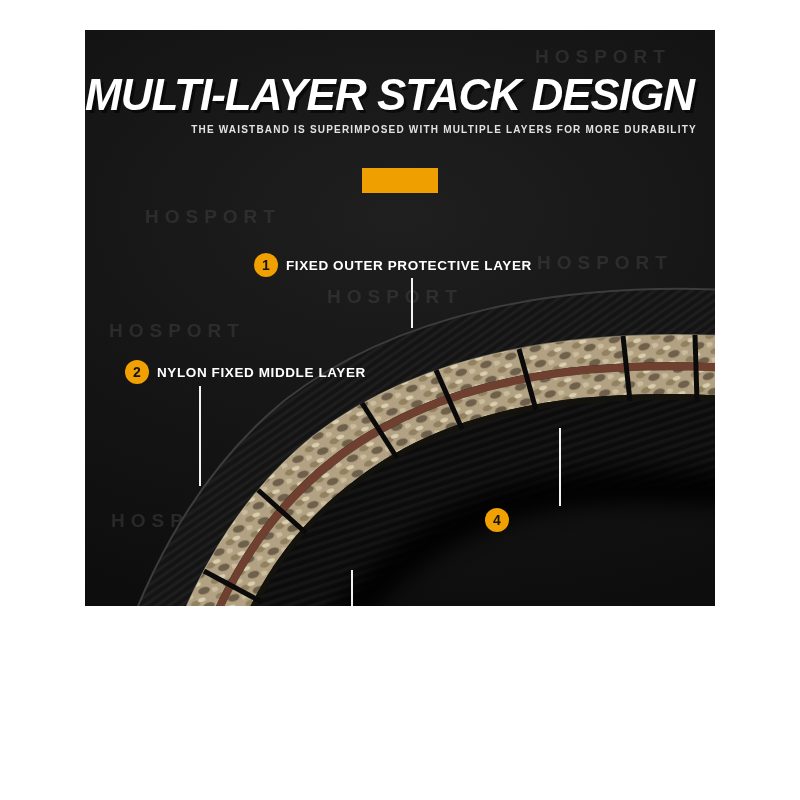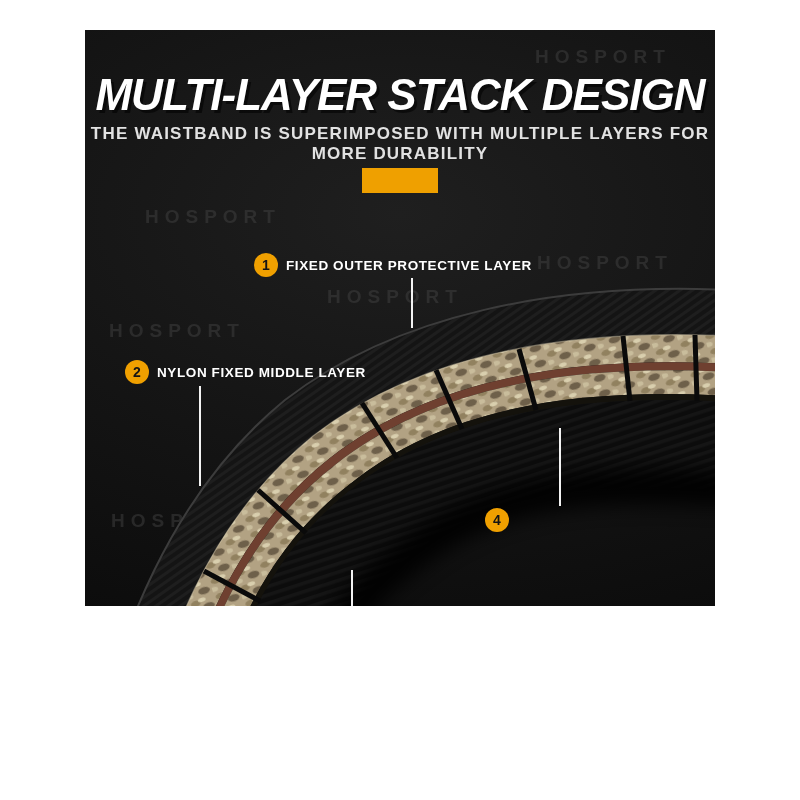--- a/index.html
+++ b/index.html
@@ -5,25 +5,25 @@
   html,body{margin:0;padding:0;background:#ffffff;}
   .stage{position:relative;width:800px;height:800px;background:#ffffff;overflow:hidden;
          font-family:"Liberation Sans", sans-serif;}
   .panel{position:absolute;left:85px;top:30px;width:630px;height:576px;overflow:hidden;
          background:radial-gradient(ellipse 130% 85% at 50% 32%, #1f1f1f 0%, #151515 45%, #0a0a0a 100%);}
   .belt-svg{position:absolute;left:0;top:0;}
 
   .wm{position:absolute;color:#414141;opacity:.5;font-weight:bold;letter-spacing:6px;
       font-size:19px;white-space:nowrap;}
 
-  .title{position:absolute;left:0;top:40px;width:100%;margin:0;text-align:center;
+  .title{position:absolute;left:0;top:40px;width:100%;margin:0;
          color:#ffffff;font-size:44px;font-weight:bold;font-style:italic;letter-spacing:-1px;
          text-shadow:3px 3px 0 rgba(0,0,0,.55);}
   .subtitle{position:absolute;left:0;top:94px;width:100%;text-align:center;color:#e2e2e2;
-            font-size:17px;letter-spacing:1.2px;font-weight:bold;}
+            font-size:10px;letter-spacing:1.2px;font-weight:bold;padding-left:44px;}
   .accent-bar{position:absolute;left:277px;top:138px;width:76px;height:25px;background:#EFA000;}
 
   .callout{position:absolute;display:flex;align-items:center;gap:8px;white-space:nowrap;}
   .badge{width:24px;height:24px;border-radius:50%;background:#F0A000;color:#141414;
          display:flex;align-items:center;justify-content:center;
          font-size:14px;font-weight:bold;flex:0 0 auto;}
   .callout .label{color:#ffffff;font-size:13.5px;font-weight:bold;letter-spacing:.6px;}
 
   .lead-line{position:absolute;width:2px;background:#ffffff;opacity:.95;}
 </style>

